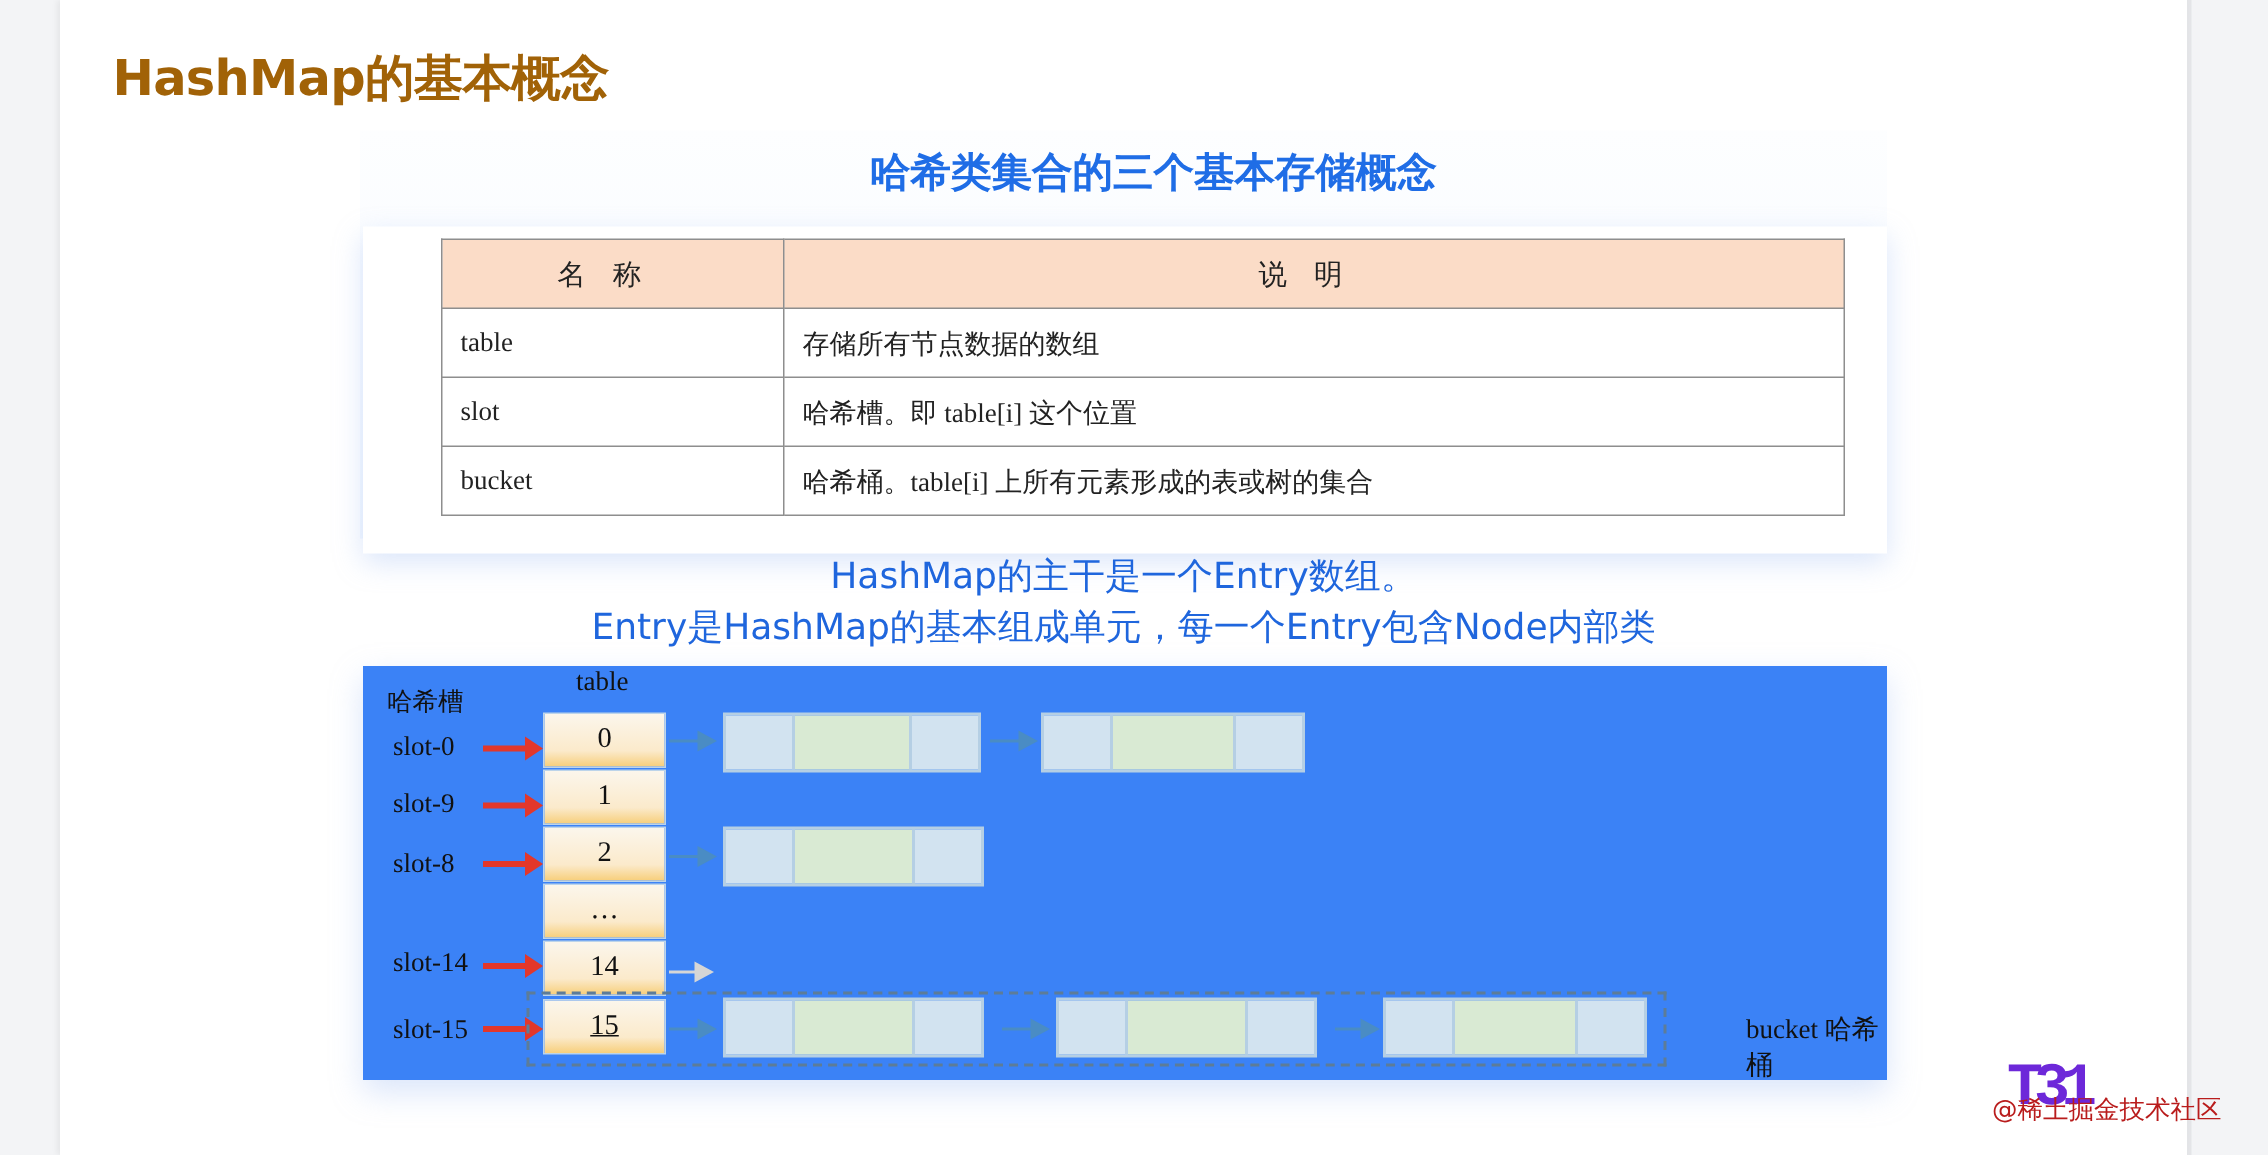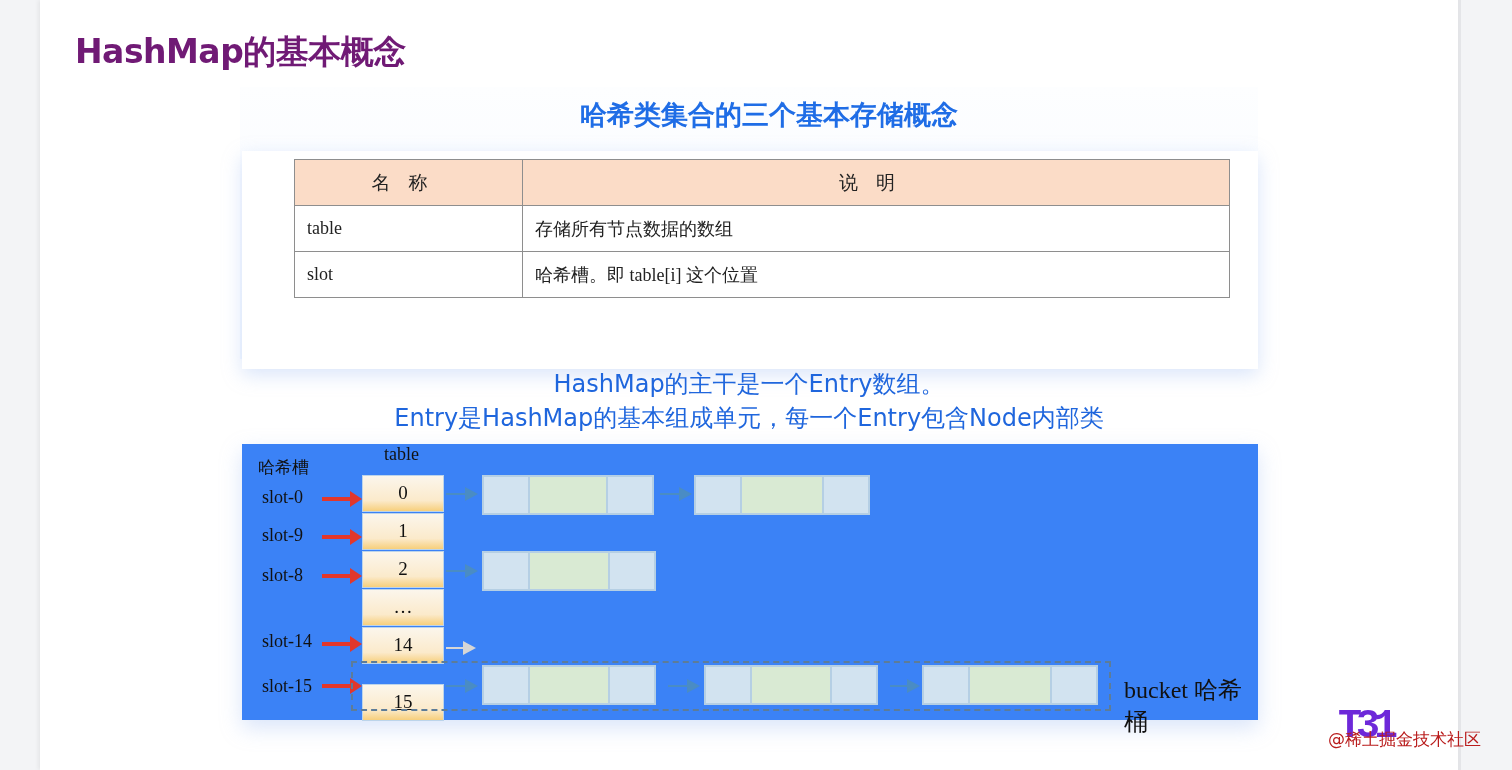--- a/index.html
+++ b/index.html
@@ -3,21 +3,21 @@
 <meta charset="utf-8">
 <style>
   * { box-sizing: border-box; margin: 0; padding: 0; }
   html, body { width: 1512px; height: 770px; overflow: hidden; background: #f3f4f6; }
   body { position: relative; font-family: "DejaVu Sans", sans-serif; }
 
   .left-gutter { position: absolute; left: 0; top: 0; width: 40px; height: 770px; background: #f3f4f6; }
   .right-gutter { position: absolute; left: 1458px; top: 0; width: 54px; height: 770px; background: #f3f4f6; border-left: 3px solid #e4e5e8; }
   .page { position: absolute; left: 40px; top: 0; width: 1418px; height: 770px; background: #ffffff; box-shadow: -2px 0 4px rgba(0,0,0,0.06); }
 
-  .page-title { position: absolute; left: 35px; top: 30px; font-size: 33px; font-weight: bold; color: #701a75; font-family: "DejaVu Sans", sans-serif; letter-spacing: -0.5px; }
+  .page-title { position: absolute; left: 35px; top: 30px; font-size: 33px; font-weight: bold; color: #a16207; font-family: "DejaVu Sans", sans-serif; letter-spacing: -0.5px; }
 
   
   .figure-top { position: absolute; left: 200px; top: 87px; width: 1018px; height: 272px;
     background: linear-gradient(180deg, #fdfeff 0%, #f4f8ff 100%); }
   .fig-heading { position: absolute; left: 0; top: 10px; width: 1058px; text-align: center; font-size: 27px; font-weight: bold; color: #1f6de6; }
   .table-card { position: absolute; left: 2px; top: 64px; width: 1016px; height: 218px; background: #ffffff; box-shadow: 0 6px 18px rgba(150,180,240,0.35); }
   table.concepts { position: absolute; left: 52px; top: 8px; width: 936px; border-collapse: collapse; font-family: "Liberation Serif", serif; }
   table.concepts th, table.concepts td { border: 1px solid #8e8e8e; height: 46px; font-size: 18px; color: #222; }
   table.concepts th { background: #fbdcc7; font-weight: normal; height: 46px; font-family: "DejaVu Sans", sans-serif; font-size: 19px; letter-spacing: 18px; }
   table.concepts td { padding-left: 12px; }
@@ -68,20 +68,24 @@
         </thead>
         <tbody>
           <tr>
             <td class="c1">table</td>
             <td>存储所有节点数据的数组</td>
           </tr>
           <tr>
             <td class="c1">slot</td>
             <td>哈希槽。即 table[i] 这个位置</td>
           </tr>
+          <tr>
+            <td class="c1">bucket</td>
+            <td>哈希桶。table[i] 上所有元素形成的表或树的集合</td>
+          </tr>
         </tbody>
       </table>
     </div>
   </div>
 
   <div class="mid-text mid-2">Entry是HashMap的基本组成单元，每一个Entry包含Node内部类</div>
   <div class="mid-text mid-1">HashMap的主干是一个Entry数组。</div>
 
   <div class="diagram">
     <div class="lbl" style="left:16px; top:12px; font-family:'DejaVu Sans',sans-serif; font-size:17px;">哈希槽</div>
@@ -97,21 +101,21 @@
     <div class="slot-arrow" style="left:80px; top:91px; width:30px;"></div>
     <div class="slot-arrow" style="left:80px; top:130px; width:30px;"></div>
     <div class="slot-arrow" style="left:80px; top:198px; width:30px;"></div>
     <div class="slot-arrow" style="left:80px; top:240px; width:30px;"></div>
 
     <div class="cell" style="top:31px;">0</div>
     <div class="cell" style="top:69px;">1</div>
     <div class="cell" style="top:107px;">2</div>
     <div class="cell" style="top:145px;">…</div>
     <div class="cell" style="top:183px;">14</div>
-    <div class="cell" style="top:240px;text-decoration:underline;">15</div>
+    <div class="cell" style="top:222px;text-decoration:underline;">15</div>
 
     <div class="blue-arrow" style="left:204px; top:49px; width:20px;"></div>
     <div class="node" style="left:240px; top:31px; width:172px;">
         <div class="a"></div>
         <div class="b"></div>
         <div class="c"></div>
       </div>
     <div class="blue-arrow" style="left:418px; top:49px; width:20px;"></div>
     <div class="node" style="left:452px; top:31px; width:176px;">
         <div class="a"></div>
@@ -141,18 +145,18 @@
         <div class="b"></div>
         <div class="c"></div>
       </div>
     <div class="blue-arrow" style="left:648px; top:241px; width:18px;"></div>
     <div class="node" style="left:680px; top:221px; width:176px;">
         <div class="a"></div>
         <div class="b"></div>
         <div class="c"></div>
       </div>
 
-    <div class="lbl" style="left:882px; top:230px; font-size:24px;">bucket 哈希桶</div>
+    <div class="lbl" style="left:922px; top:230px; font-size:18px;">bucket 哈希桶</div>
   </div>
 </div>
 
 <div class="watermark-logo">T31</div>
 <div class="watermark-text">@稀土掘金技术社区</div>
 
 </body></html>

